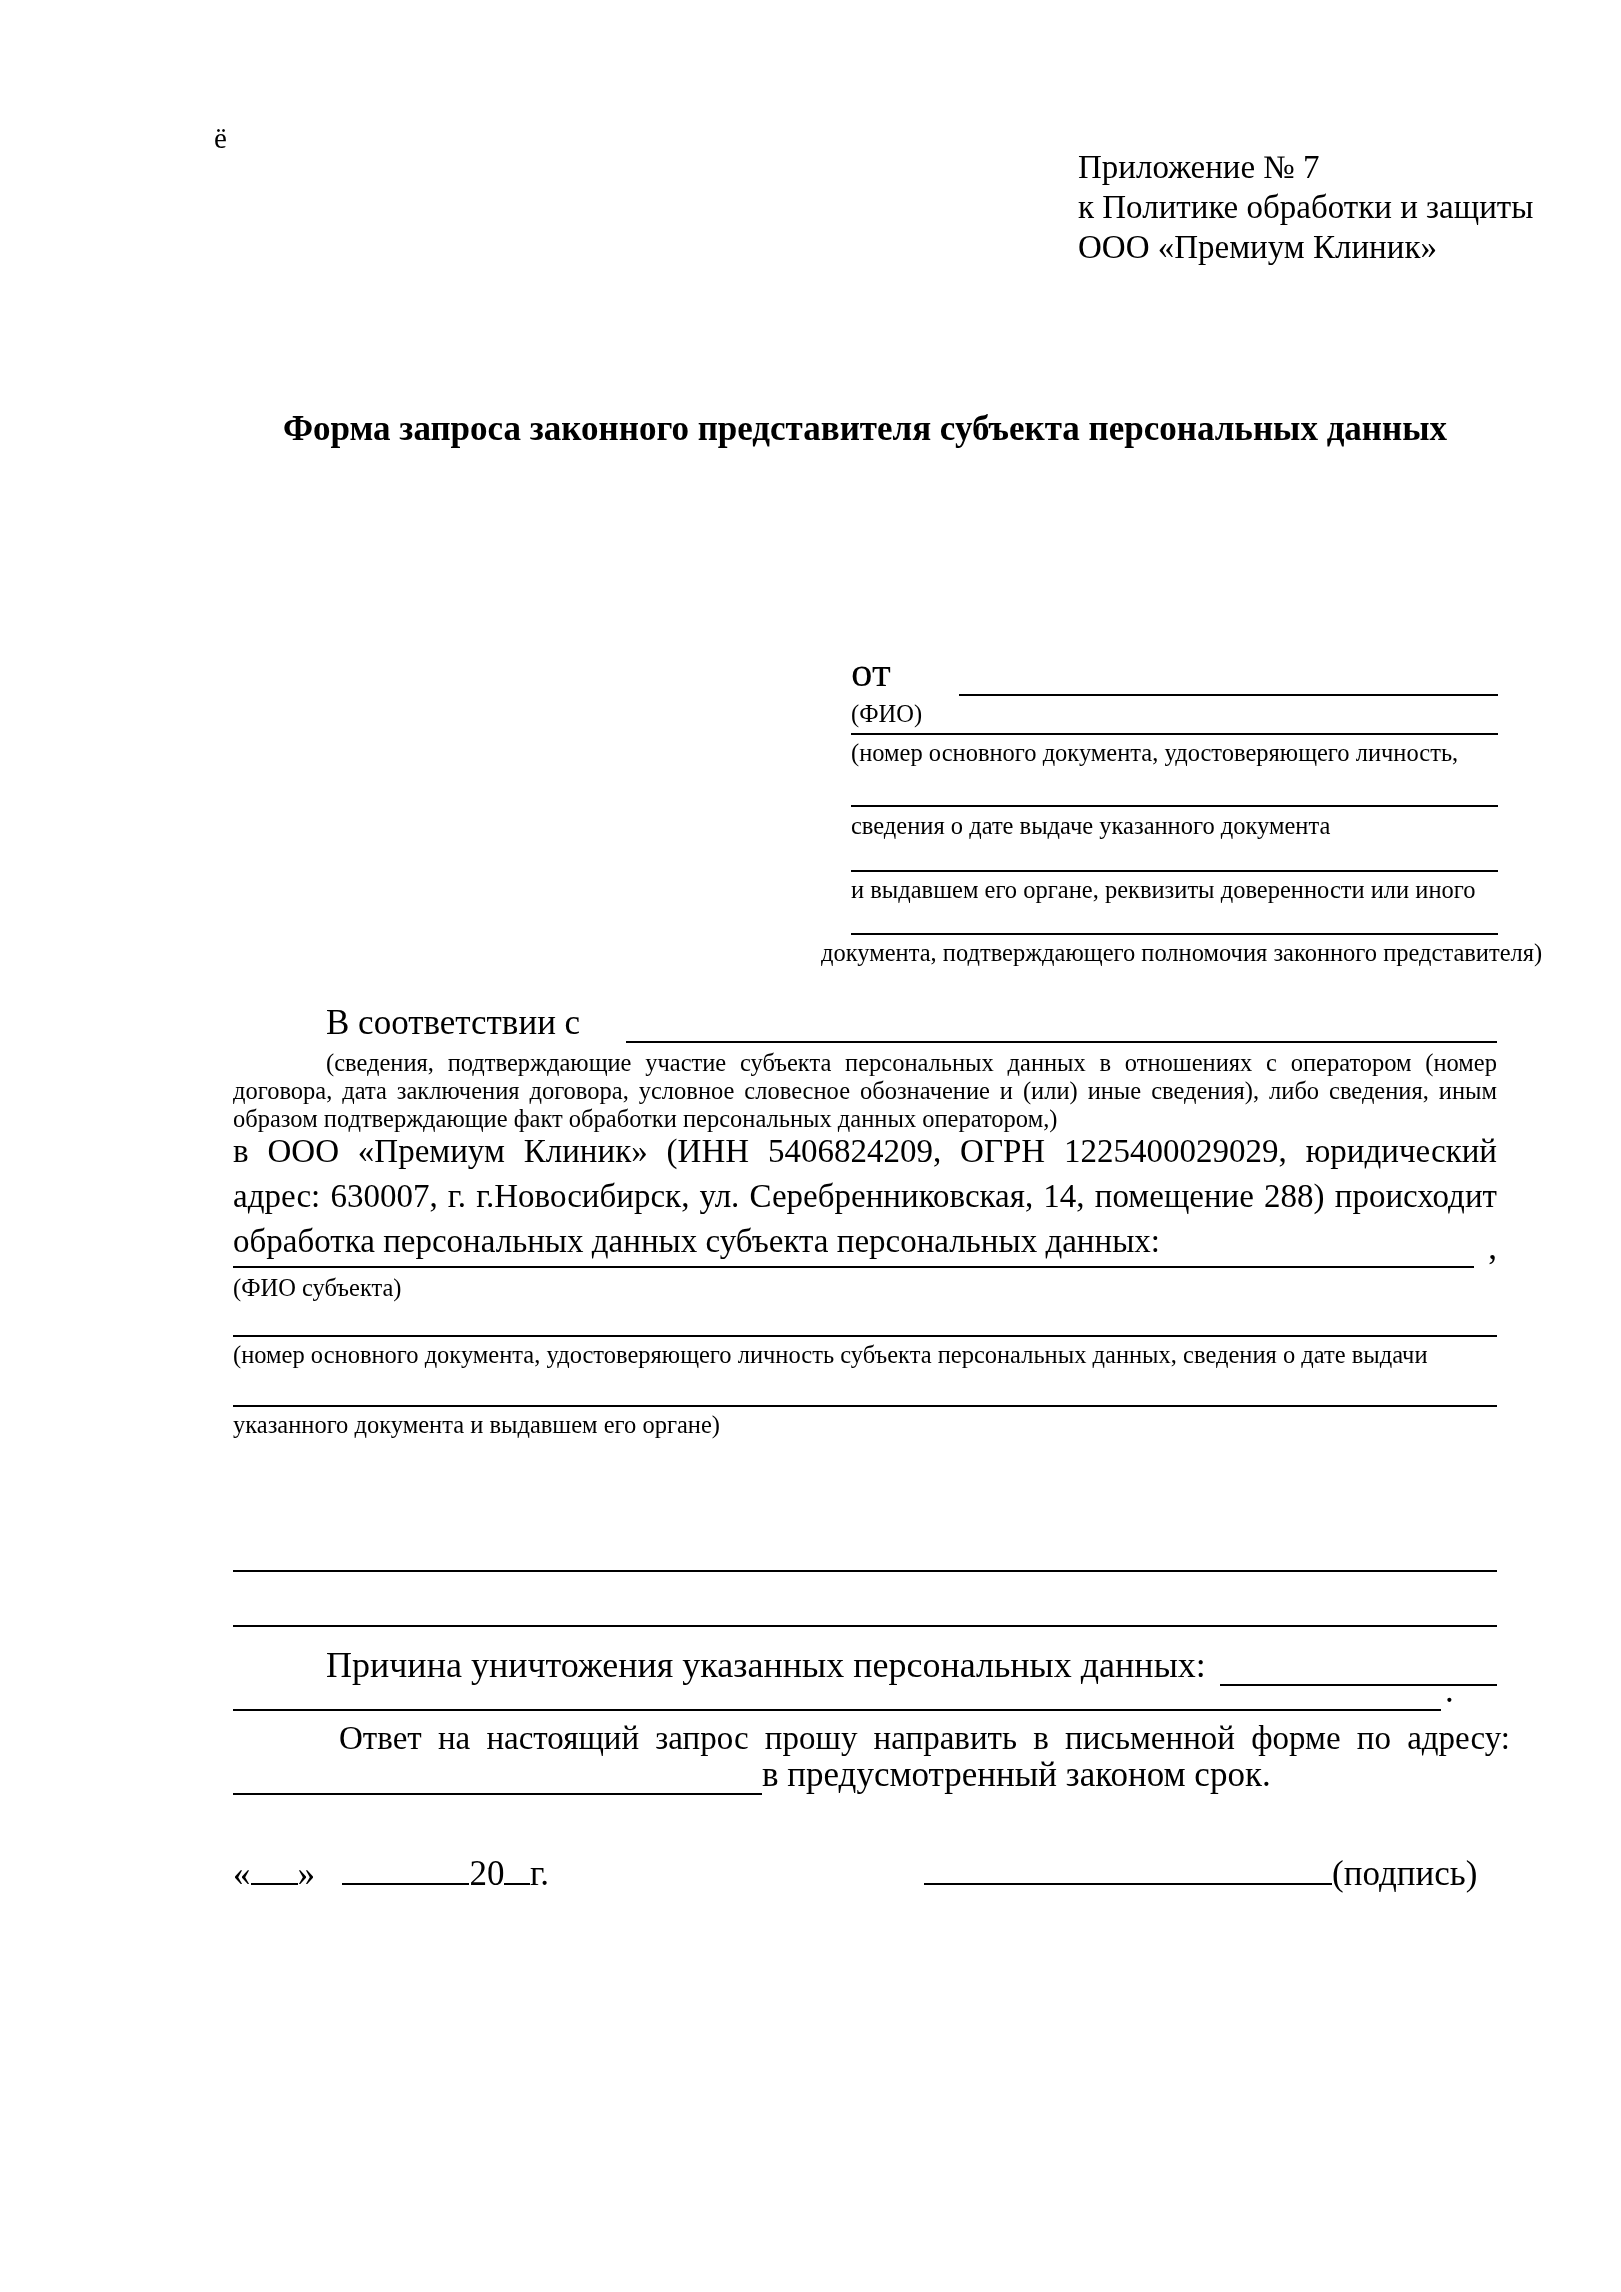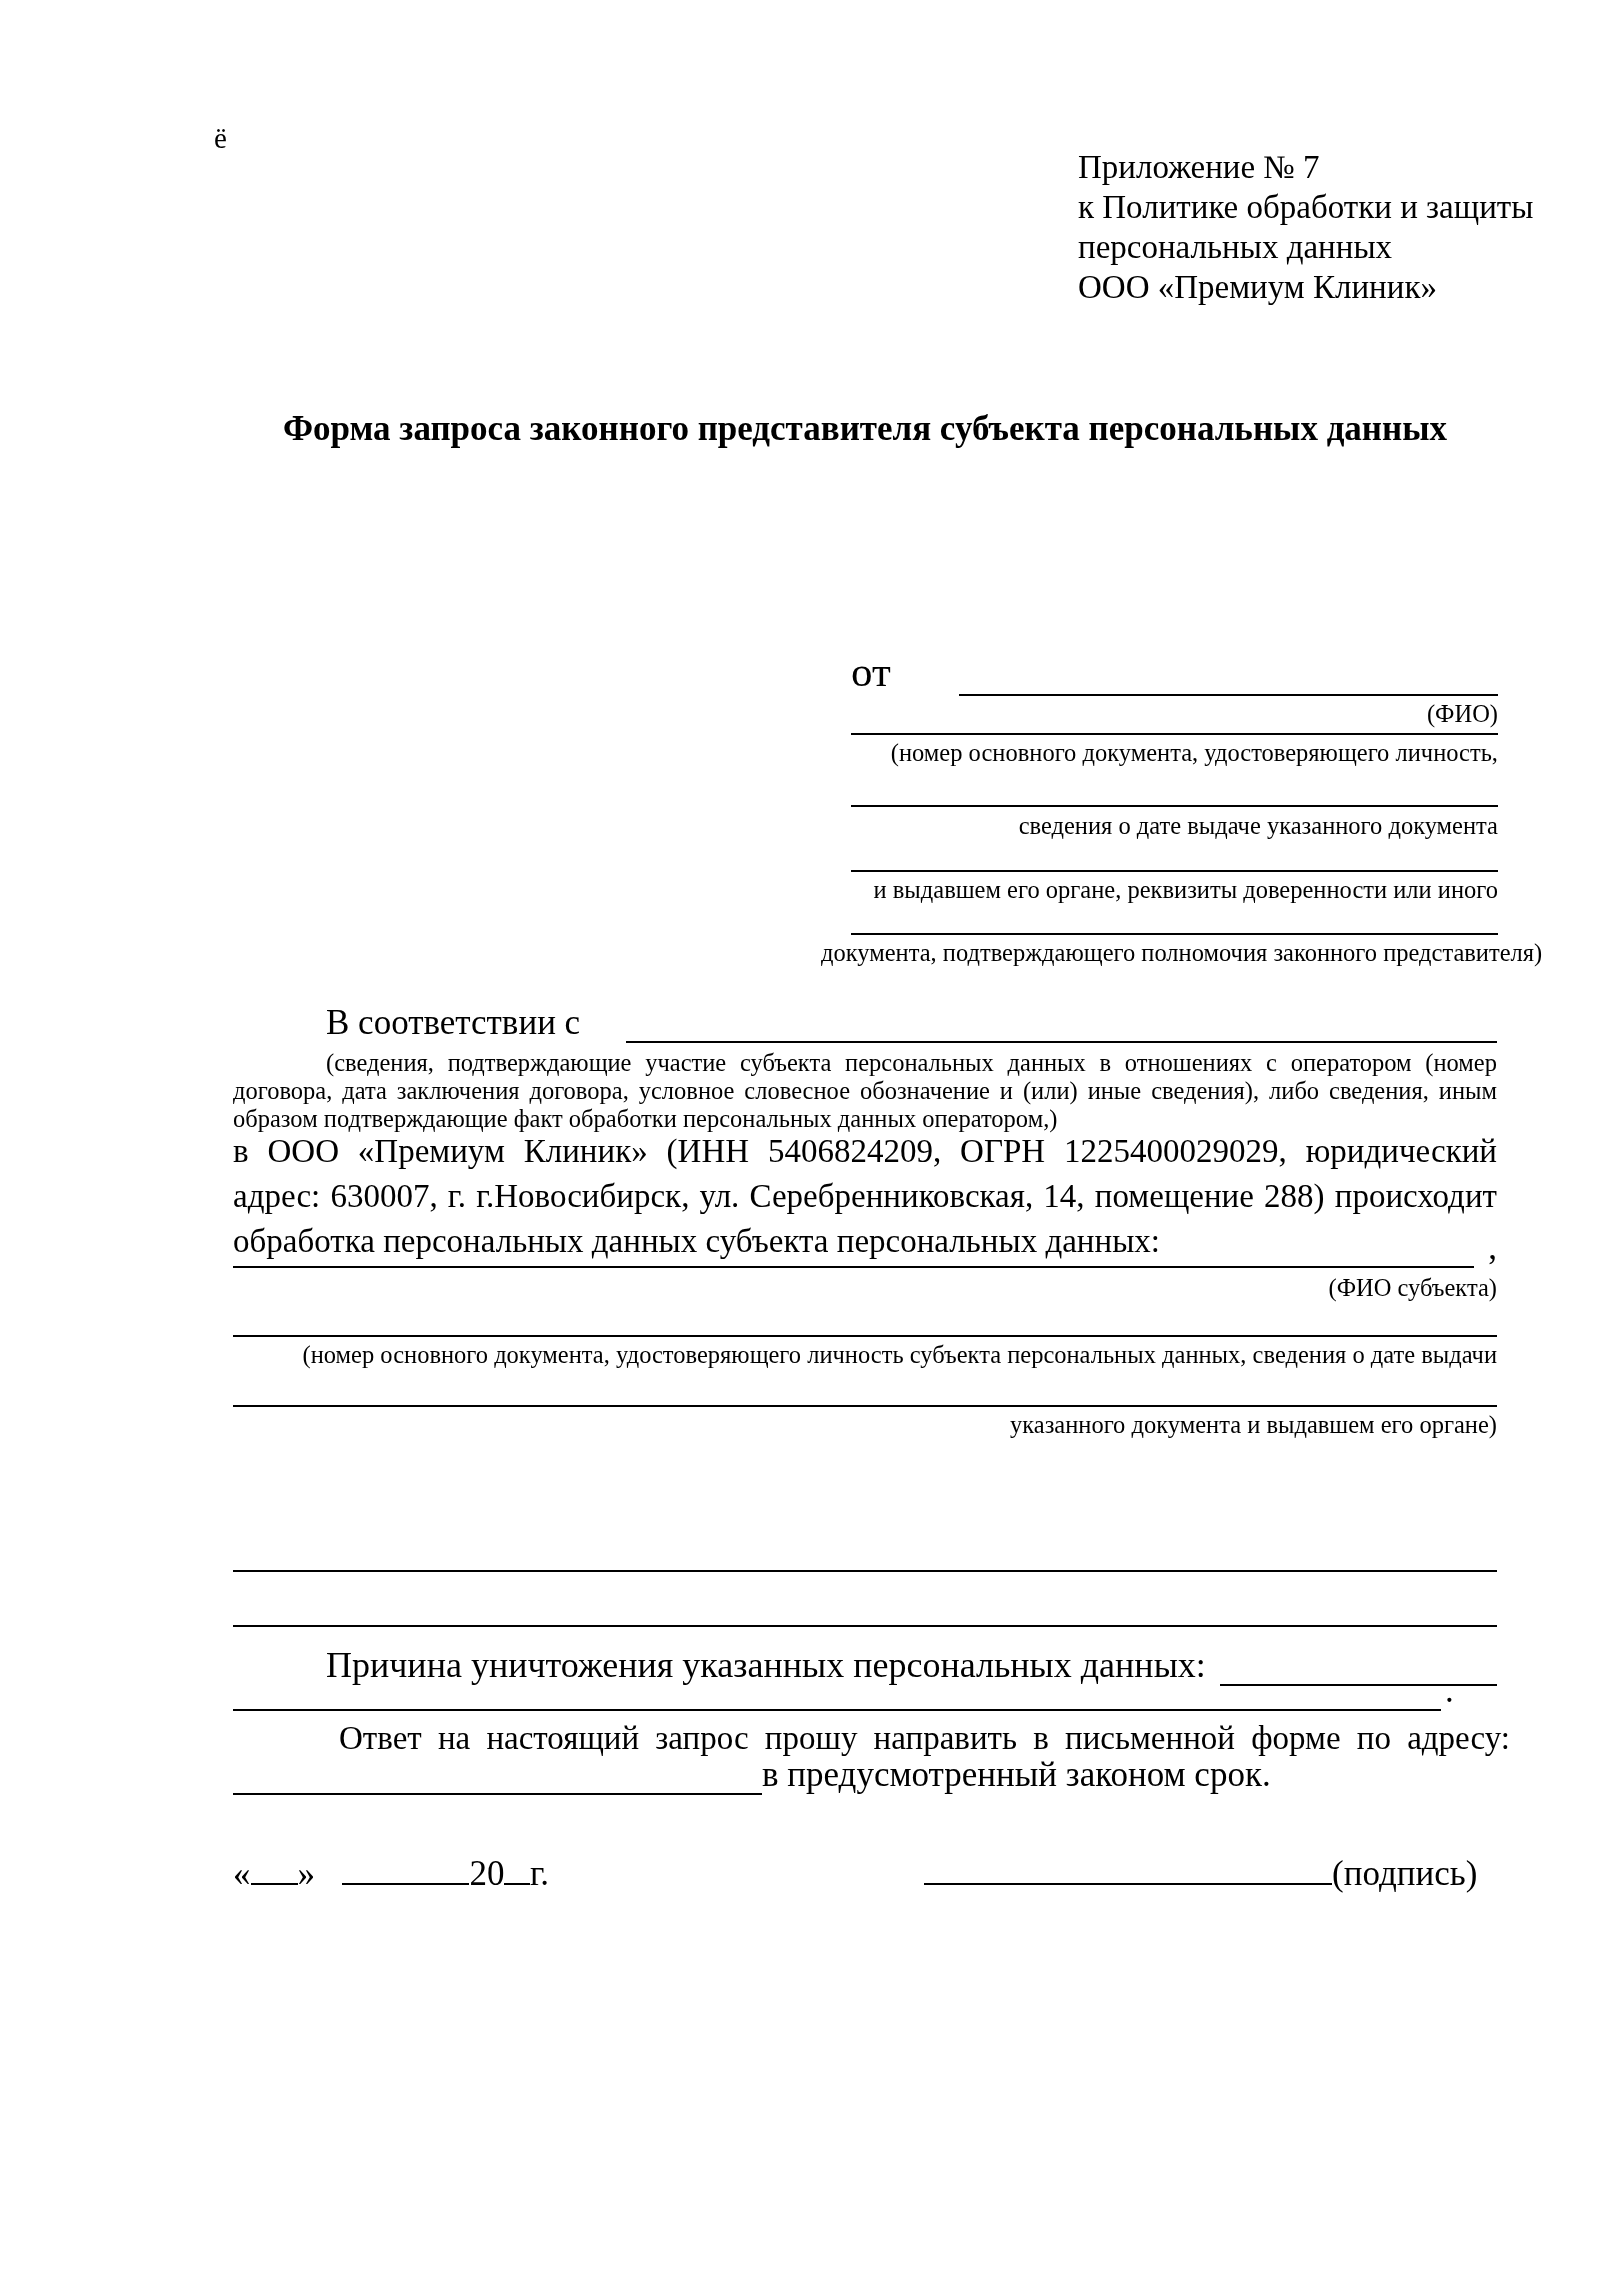--- a/index.html
+++ b/index.html
@@ -7,42 +7,41 @@
     position:relative;
     width:1621px;height:2293px;
     background:#ffffff;
     color:#000;
     font-family:"Liberation Serif","DejaVu Serif",serif;
     overflow:hidden;
   }
   .abs{position:absolute;}
   .t36{font-size:35px;line-height:39px;}
   .t34{font-size:33px;line-height:40px;}
-  .cap{font-size:24.5px;line-height:27.4px;text-align:right;white-space:nowrap;}
+  .cap{font-size:24.5px;line-height:27.4px;text-align:left;white-space:nowrap;}
   .u{border-bottom:2.9px solid #000;}
   .row{display:flex;align-items:flex-end;}
   .row .fill{flex:1 1 auto;border-bottom:2.9px solid #000;height:100%;}
   .para{font-size:33px;line-height:45px;text-align:justify;}
   .stretch{text-align:justify;text-align-last:justify;}
   .capjust{font-size:24.5px;line-height:28px;text-align:justify;text-indent:93px;}
   .title{font-size:35px;font-weight:bold;text-align:center;white-space:nowrap;line-height:53px;}
   .ub{display:inline-block;border-bottom:2.9px solid #000;height:29px;vertical-align:baseline;}
   .nw{white-space:nowrap;}
 </style>
 </head>
 <body>
 
 <div class="page">
 
   <div class="abs" style="left:214px;top:122px;font-size:29px;">ё</div>
 
   <div class="abs" style="left:1078px;top:147px;width:461px;">
     <div class="t34">Приложение № 7</div>
     <div class="t34">к Политике обработки и защиты</div>
-    <div class="t34">персональных данных</div>
     <div class="t34">ООО «Премиум Клиник»</div>
   </div>
 
   <div class="abs title" style="left:233px;top:402px;width:1264px;">Форма запроса законного представителя субъекта персональных данных</div>
 
 
   <div class="abs row" style="left:851px;top:657px;width:647px;height:39px;font-size:43px;gap:28px;">
     <span>от</span>
     <span style="width:11.8px;"></span>
     <div class="fill"></div>

